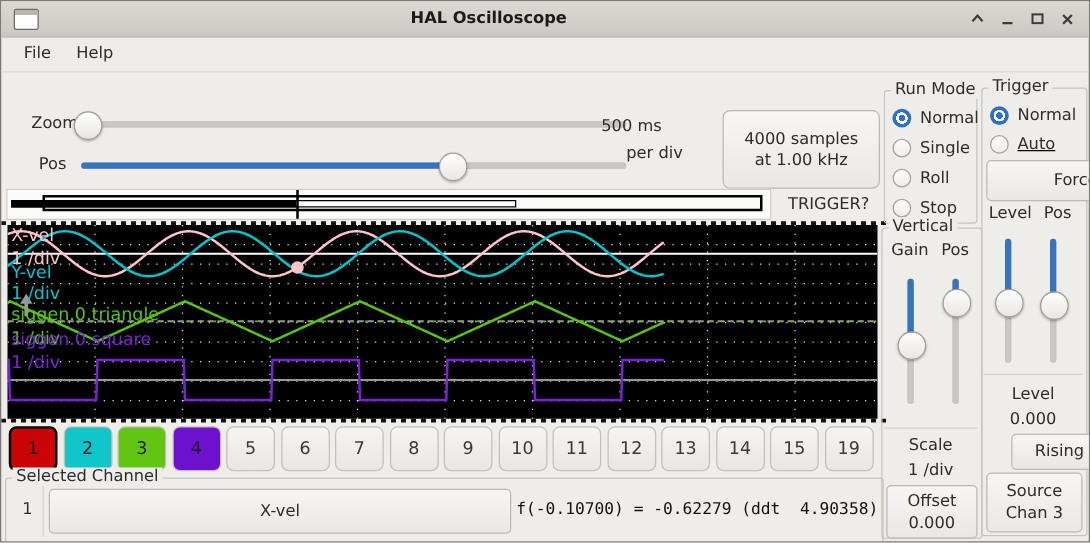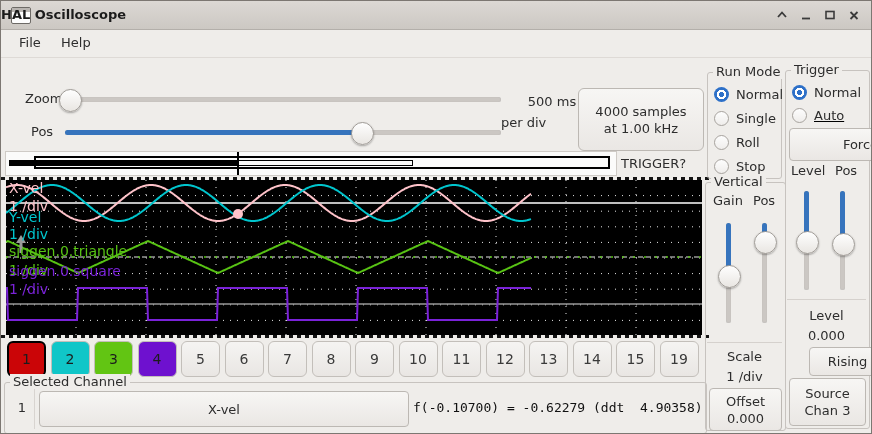--- a/index.html
+++ b/index.html
@@ -1,20 +1,20 @@
 <!DOCTYPE html>
 <html><head>
 <meta charset="utf-8">
 <style>
   html,body{margin:0;padding:0;background:#b8b4b0;font-family:"DejaVu Sans","Liberation Sans",sans-serif;}
   #window{position:relative;width:870px;height:432px;background:#efedea;border:1px solid #7c7772;overflow:hidden;}
   
   #titlebar{position:absolute;left:0;top:0;width:100%;height:28px;
     background:linear-gradient(#dcd8d4,#ccc8c3);border-bottom:1px solid #b3afaa;}
-  #title{position:absolute;left:0;right:90px;top:0;height:28px;line-height:28px;
+  #title{position:absolute;left:0;right:90px;top:0;height:28px;line-height:28px;text-align:center;
     font-weight:bold;font-size:13px;color:#1b1b1b;}
   #win-icon{position:absolute;left:10px;top:6px;width:18px;height:15px;background:#fdfdfd;
     border:1px solid #6d6a66;border-radius:2px;}
   #win-icon:before{content:"";position:absolute;left:0;top:0;width:100%;height:4px;background:#b9b5b1;}
   .tb-btn{position:absolute;top:4px;width:22px;height:20px;display:flex;align-items:center;justify-content:center;}
   
   #menubar{position:absolute;left:0;top:29px;width:100%;height:27px;border-bottom:1px solid #dedad6;}
   .menu-item{position:absolute;top:0;height:26px;line-height:26px;font-size:13px;color:#2d2d2d;padding:0 6px;}
   
   .group{position:absolute;border:1px solid #c7c3bf;border-radius:3px;}
@@ -94,35 +94,35 @@
   <span class="lbl" style="left:24px;top:90px;">Zoom</span>
   <div class="track" style="left:58px;top:96px;width:442px;height:5px;"></div>
   <div class="handle" style="left:58px;top:88px;"></div>
 
   <span class="lbl" style="left:30px;top:123px;">Pos</span>
   <div class="track" style="left:64px;top:129px;width:436px;height:5px;">
     <div class="track-fill" style="left:0;top:0;width:296px;height:5px;"></div>
   </div>
   <div class="handle" style="left:350px;top:121px;"></div>
 
-  <div class="lbl" style="left:516px;top:93px;width:70px;text-align:center;">500 ms</div>
+  <div class="lbl" style="left:480px;top:93px;width:70px;text-align:left;">500 ms</div>
   <div class="lbl" style="left:500px;top:114px;width:70px;">per div</div>
 
   <div class="btn" style="left:577px;top:87px;width:124px;height:61px;border-radius:6px;">
     <span>4000 samples</span>
     <span>at 1.00 kHz</span>
   </div>
 
   <div id="record-strip">
     <div id="record-viewbox"></div>
     <div id="record-outline"></div>
     <div id="record-fill"></div>
     <div id="record-tick"></div>
   </div>
-  <div class="lbl" style="left:620px;top:150px;width:84px;height:25px;line-height:25px;">TRIGGER?</div>
+  <div class="lbl" style="left:620px;top:150px;width:84px;height:25px;line-height:25px;text-align:center;">TRIGGER?</div>
 
   <div class="dash-sep" style="top:176px;"></div>
   <div class="dash-sep" style="top:334px;"></div>
 
   <div id="scope">
     <svg id="scope-svg" width="696" height="155">
         <line x1="70" y1="0" x2="70" y2="155" stroke="#e6e6e6" stroke-width="1" stroke-dasharray="1 6"></line>
         <line x1="140" y1="0" x2="140" y2="155" stroke="#e6e6e6" stroke-width="1" stroke-dasharray="1 6"></line>
         <line x1="210" y1="0" x2="210" y2="155" stroke="#e6e6e6" stroke-width="1" stroke-dasharray="1 6"></line>
         <line x1="280" y1="0" x2="280" y2="155" stroke="#e6e6e6" stroke-width="1" stroke-dasharray="1 6"></line>

